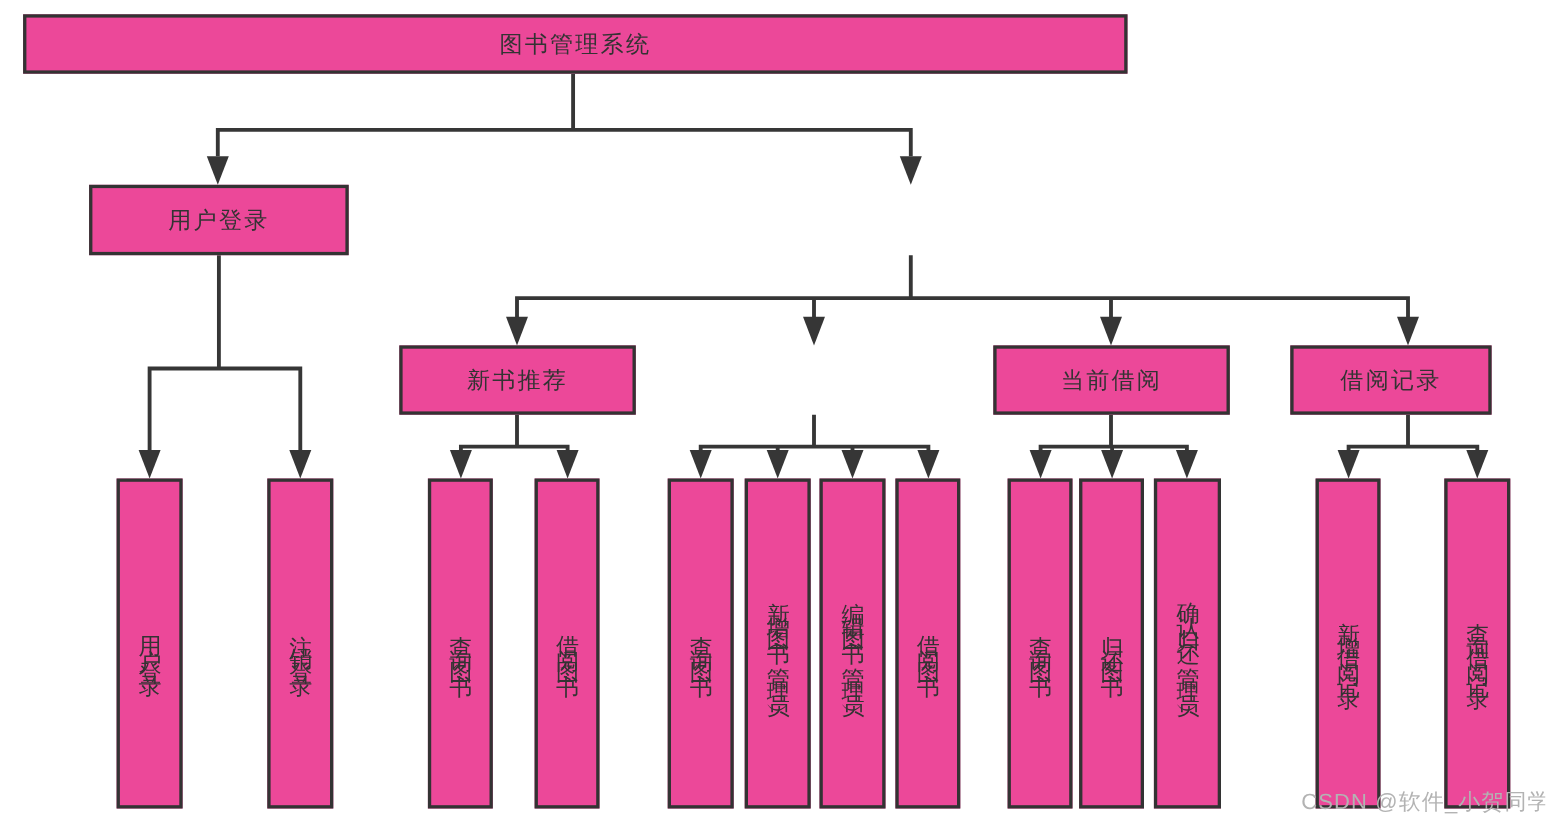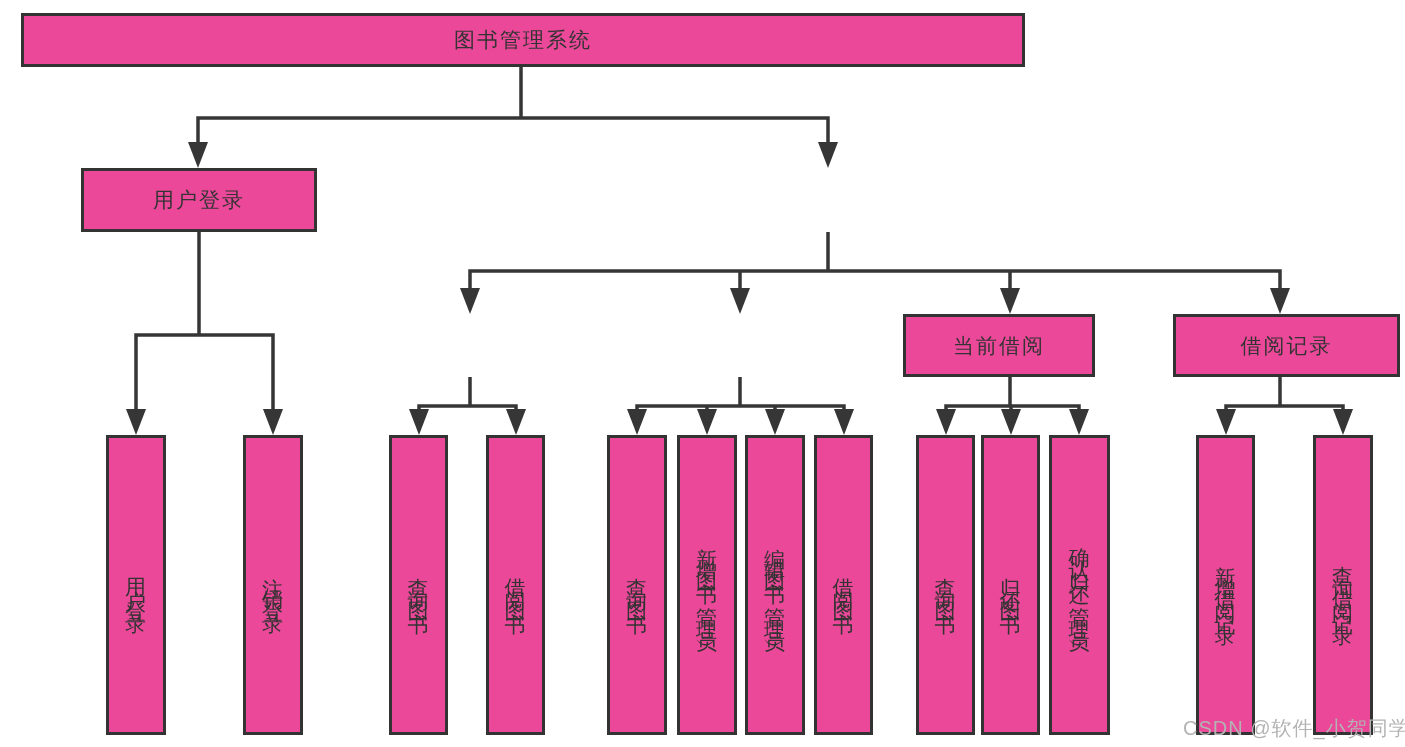--- a/index.html
+++ b/index.html
@@ -58,22 +58,23 @@
       <polygon points="1069,409 1089,409 1079,435"></polygon>
       <polygon points="1216,409 1236,409 1226,435"></polygon>
       <polygon points="1333,409 1353,409 1343,435"></polygon>
     </g>
   </svg>
 
   <div class="box" style="left:21px;top:13px;width:1004px;height:54px;">图书管理系统</div>
 
   <div class="box" style="left:81px;top:168px;width:236px;height:64px;">用户登录</div>
 
-  <div class="box" style="left:903px;top:314px;width:192px;height:63px;text-align:right;">当前借阅</div>
-  <div class="box" style="left:1173px;top:314px;width:227px;height:63px;">借阅记录</div>
+  <div class="box" style="left:363px;top:314px;width:215px;height:63px;">新书推荐</div>
+  <div class="box" style="left:903px;top:314px;width:215px;height:63px;text-align:right;">当前借阅</div>
+  <div class="box" style="left:1173px;top:314px;width:183px;height:63px;">借阅记录</div>
 
   <div class="box vbox" style="left:106px;top:435px;width:60px;height:300px;">用户登录</div>
   <div class="box vbox" style="left:243px;top:435px;width:60px;height:300px;">注销登录</div>
 
   <div class="box vbox" style="left:389px;top:435px;width:59px;height:300px;">查询图书</div>
   <div class="box vbox" style="left:486px;top:435px;width:59px;height:300px;">借阅图书</div>
 
   <div class="box vbox" style="left:607px;top:435px;width:60px;height:300px;">查询图书</div>
   <div class="box vbox" style="left:677px;top:435px;width:60px;height:300px;">新增图书（管理员）</div>
   <div class="box vbox" style="left:745px;top:435px;width:60px;height:300px;">编辑图书（管理员）</div>

